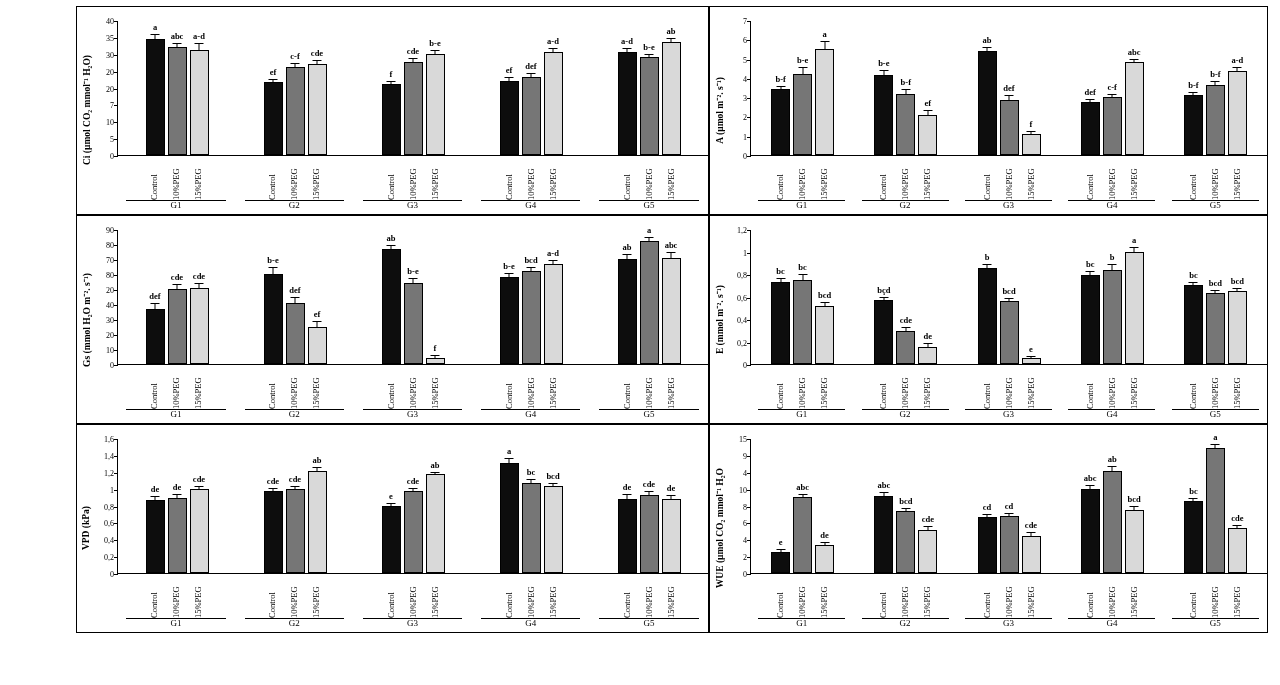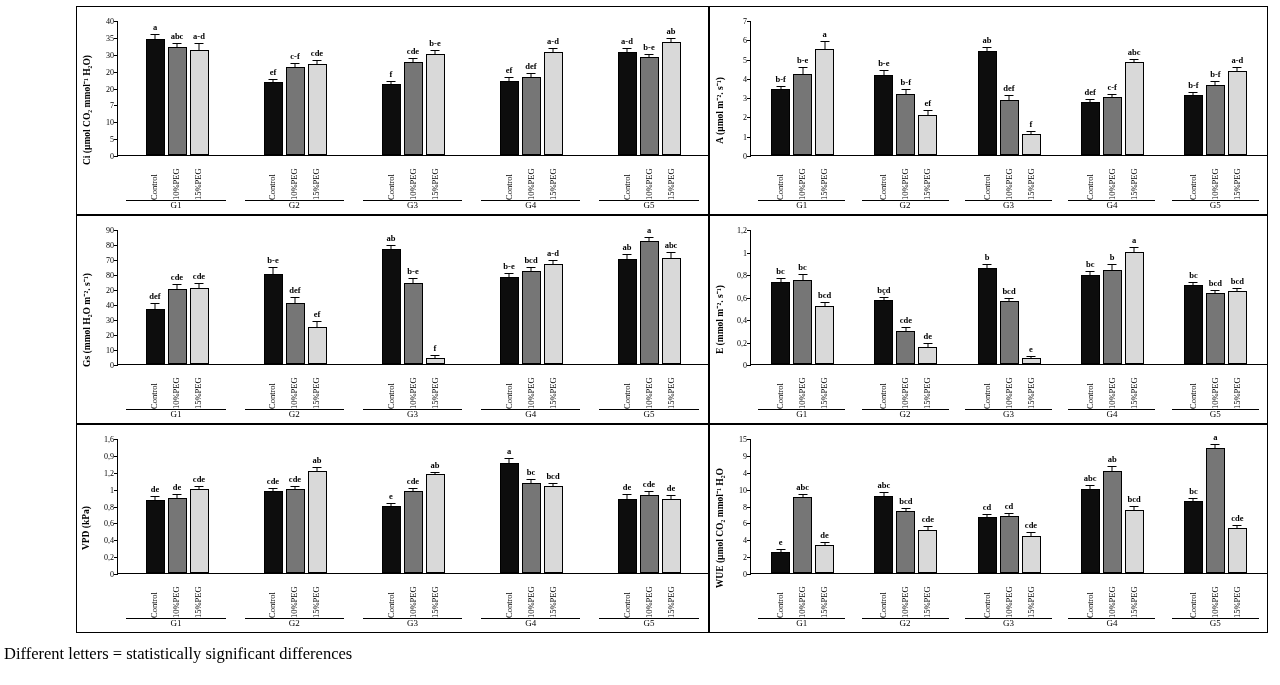--- a/index.html
+++ b/index.html
@@ -915,21 +915,21 @@
             <span>VPD (kPa)</span>
           </div>
           <div class="yticks">
             <div class="tk" style="top: 149px;">0</div>
             <div class="tk" style="top: 132.125px;">0,2</div>
             <div class="tk" style="top: 115.25px;">0,4</div>
             <div class="tk" style="top: 98.375px;">0,6</div>
             <div class="tk" style="top: 81.5px;">0,8</div>
             <div class="tk" style="top: 64.625px;">1</div>
             <div class="tk" style="top: 47.75px;">1,2</div>
-            <div class="tk" style="top: 30.875px;">0,9</div>
+            <div class="tk" style="top: 30.875px;">1,4</div>
             <div class="tk" style="top: 14px;">1,6</div>
           </div>
           <div class="plotcol">
             <div class="plotarea" style="height: 135px; margin-top: 14px;">
               <div class="tickmark" style="top: 135px;"></div>
               <div class="tickmark" style="top: 118.125px;"></div>
               <div class="tickmark" style="top: 101.25px;"></div>
               <div class="tickmark" style="top: 84.375px;"></div>
               <div class="tickmark" style="top: 67.5px;"></div>
               <div class="tickmark" style="top: 50.625px;"></div>
@@ -1267,14 +1267,13 @@
               <div class="glab">G1</div>
               <div class="glab">G2</div>
               <div class="glab">G3</div>
               <div class="glab">G4</div>
               <div class="glab">G5</div>
             </div>
           </div>
         </div>
       </div>
   </div>
-  <div class="caption">Different letters = statistically significant differences</div>
 </div>
 
 </body></html>

